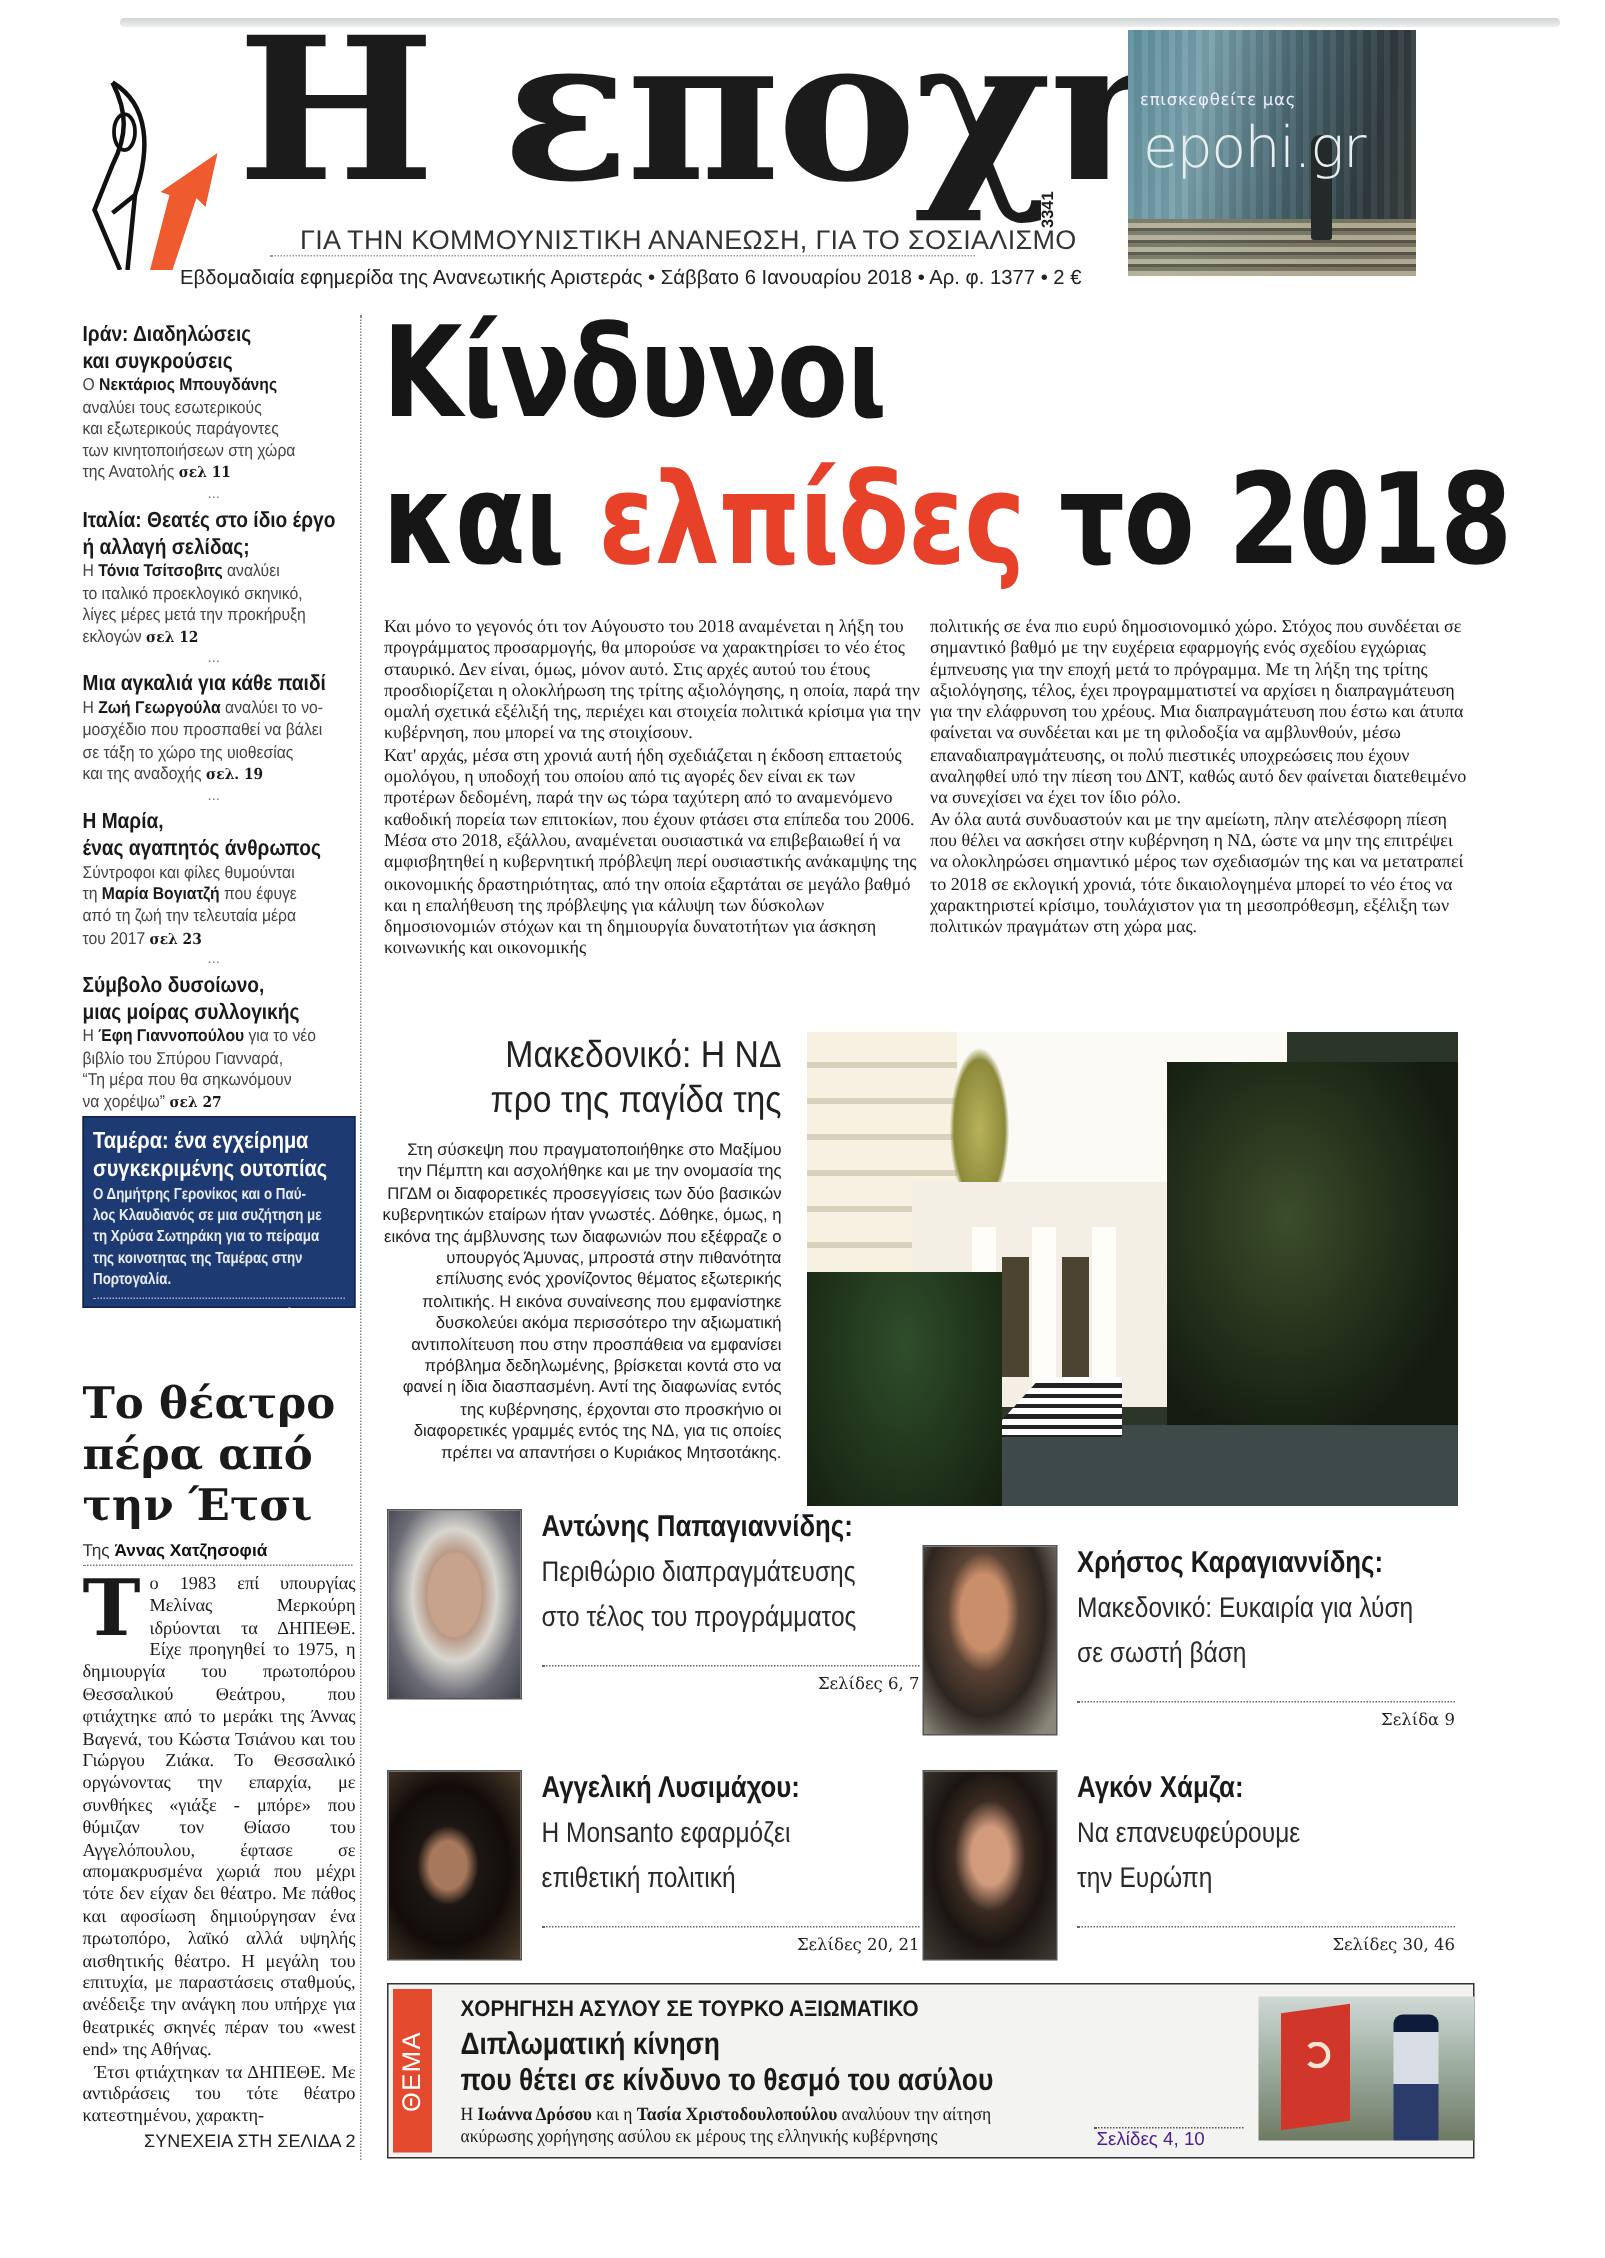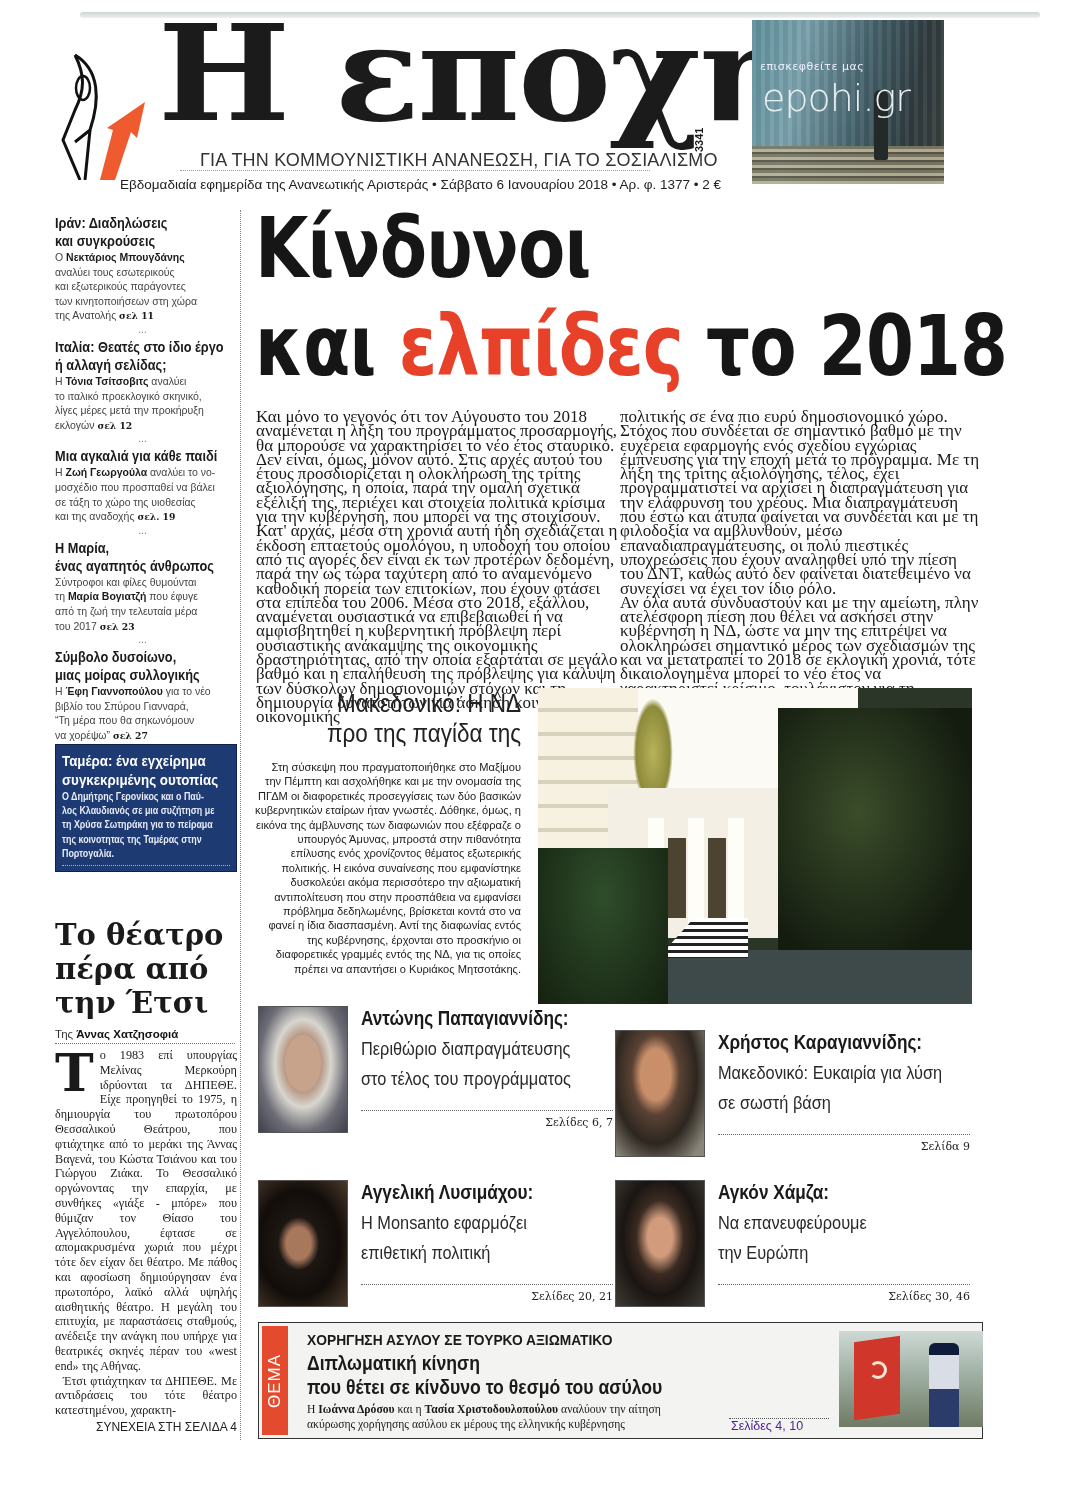--- a/index.html
+++ b/index.html
@@ -48,21 +48,21 @@
   .theatre-byline b { color: #111; }
   .theatre-body { left: 55px; top: 1048px; width: 182px; font-family: "Liberation Serif", serif; font-size: 12.2px; line-height: 14.8px; text-align: justify; color: #1b1b1b; }
   .dropcap { float: left; font-family: "DejaVu Serif", serif; font-weight: bold; font-size: 52px; line-height: 42px; margin: 4px 6px 0 0; color: #1a1a1a; }
   .theatre-cont { left: 55px; top: 1420px; width: 182px; text-align: right; font-size: 12px; color: #222; }
 
   
   .headline1 { left: 255px; top: 206px; font-family: "DejaVu Sans", sans-serif; font-weight: 900; font-size: 84px; line-height: 1; color: #161616; transform: scaleX(0.82); transform-origin: left top; letter-spacing: -1px; }
   .headline2 { left: 255px; top: 304px; font-family: "DejaVu Sans", sans-serif; font-weight: 900; font-size: 84px; line-height: 1; color: #161616; transform: scaleX(0.82); transform-origin: left top; letter-spacing: -1px; white-space: nowrap; }
   .headline2 .red { color: #e8412a; }
 
-  .lead-col { top: 410px; width: 362px; font-family: "Liberation Serif", serif; font-size: 17px; line-height: 14.3px; color: #1a1a1a; }
+  .lead-col { top: 410px; width: 362px; font-family: "Liberation Serif", serif; font-size: 12px; line-height: 14.3px; color: #1a1a1a; }
   .lead-col p { margin: 0; }
 
   
   .mak-title { left: 255px; top: 688px; width: 266px; text-align: right; font-size: 25px; line-height: 30px; color: #222; font-weight: 300; transform: scaleX(0.9); transform-origin: right; }
   .mak-body { left: 255px; top: 760px; width: 266px; text-align: right; font-size: 11.1px; line-height: 14.4px; color: #222; }
   .mak-photo { left: 538px; top: 688px; width: 434px; height: 316px; overflow: hidden; background: #2b3628; }
   .mak-photo .bldg { position: absolute; left: 0; top: 0; width: 110px; height: 170px; background: repeating-linear-gradient(to bottom, #f6f1e0 0 20px, #d8d2bc 20px 24px); }
   .mak-photo .sky { position: absolute; left: 100px; top: 0; width: 220px; height: 120px; background: #fbfaf4; }
   .mak-photo .facade { position: absolute; left: 70px; top: 100px; width: 200px; height: 150px; background: #f3efe4; }
   .mak-photo .col { position: absolute; top: 130px; width: 16px; height: 110px; background: #fffdf7; }
@@ -196,21 +196,21 @@
 <div class="abs theatre-title">
   <div>Το θέατρο</div>
   <div>πέρα από</div>
   <div>την Έτσι</div>
 </div>
 <div class="abs theatre-byline"><span>Της</span> <b>Άννας Χατζησοφιά</b></div>
 <div class="abs theatre-body">
   <span class="dropcap">Τ</span><span>ο 1983 επί υπουργίας Μελίνας Μερκούρη ιδρύονται τα ΔΗΠΕΘΕ. Είχε προηγηθεί το 1975, η δημιουργία του πρωτοπόρου Θεσσαλικού Θεάτρου, που φτιάχτηκε από το μεράκι της Άννας Βαγενά, του Κώστα Τσιάνου και του Γιώργου Ζιάκα. Το Θεσσαλικό οργώνοντας την επαρχία, με συνθήκες «γιάξε - μπόρε» που θύμιζαν τον Θίασο του Αγγελόπουλου, έφτασε σε απομακρυσμένα χωριά που μέχρι τότε δεν είχαν δει θέατρο. Με πάθος και αφοσίωση δημιούργησαν ένα πρωτοπόρο, λαϊκό αλλά υψηλής αισθητικής θέατρο. Η μεγάλη του επιτυχία, με παραστάσεις σταθμούς, ανέδειξε την ανάγκη που υπήρχε για θεατρικές σκηνές πέραν του «west end» της Αθήνας.</span>
   <div style="text-indent: 8px;">Έτσι φτιάχτηκαν τα ΔΗΠΕΘΕ. Με αντιδράσεις του τότε θέατρο κατεστημένου, χαρακτη-</div>
 </div>
-<div class="abs theatre-cont">ΣΥΝΕΧΕΙΑ ΣΤΗ ΣΕΛΙΔΑ 4</div>
+<div class="abs theatre-cont">ΣΥΝΕΧΕΙΑ ΣΤΗ ΣΕΛΙΔΑ 2</div>
 
 <div class="abs headline1">Κίνδυνοι</div>
 <div class="abs headline2">
   <span>και</span> <span class="red">ελπίδες</span> <span>το 2018</span>
 </div>
 
 <div class="abs lead-col" style="left:256px;">
   <p>Και μόνο το γεγονός ότι τον Αύγουστο του 2018 αναμένεται η λήξη του προγράμματος προσαρμογής, θα μπορούσε να χαρακτηρίσει το νέο έτος σταυρικό. Δεν είναι, όμως, μόνον αυτό. Στις αρχές αυτού του έτους προσδιορίζεται η ολοκλήρωση της τρίτης αξιολόγησης, η οποία, παρά την ομαλή σχετικά εξέλιξή της, περιέχει και στοιχεία πολιτικά κρίσιμα για την κυβέρνηση, που μπορεί να της στοιχίσουν.</p>
   <p>Κατ' αρχάς, μέσα στη χρονιά αυτή ήδη σχεδιάζεται η έκδοση επταετούς ομολόγου, η υποδοχή του οποίου από τις αγορές δεν είναι εκ των προτέρων δεδομένη, παρά την ως τώρα ταχύτερη από το αναμενόμενο καθοδική πορεία των επιτοκίων, που έχουν φτάσει στα επίπεδα του 2006. Μέσα στο 2018, εξάλλου, αναμένεται ουσιαστικά να επιβεβαιωθεί ή να αμφισβητηθεί η κυβερνητική πρόβλεψη περί ουσιαστικής ανάκαμψης της οικονομικής δραστηριότητας, από την οποία εξαρτάται σε μεγάλο βαθμό και η επαλήθευση της πρόβλεψης για κάλυψη των δύσκολων δημοσιονομιών στόχων και τη δημιουργία δυνατοτήτων για άσκηση κοινωνικής και οικονομικής</p>
 </div>

